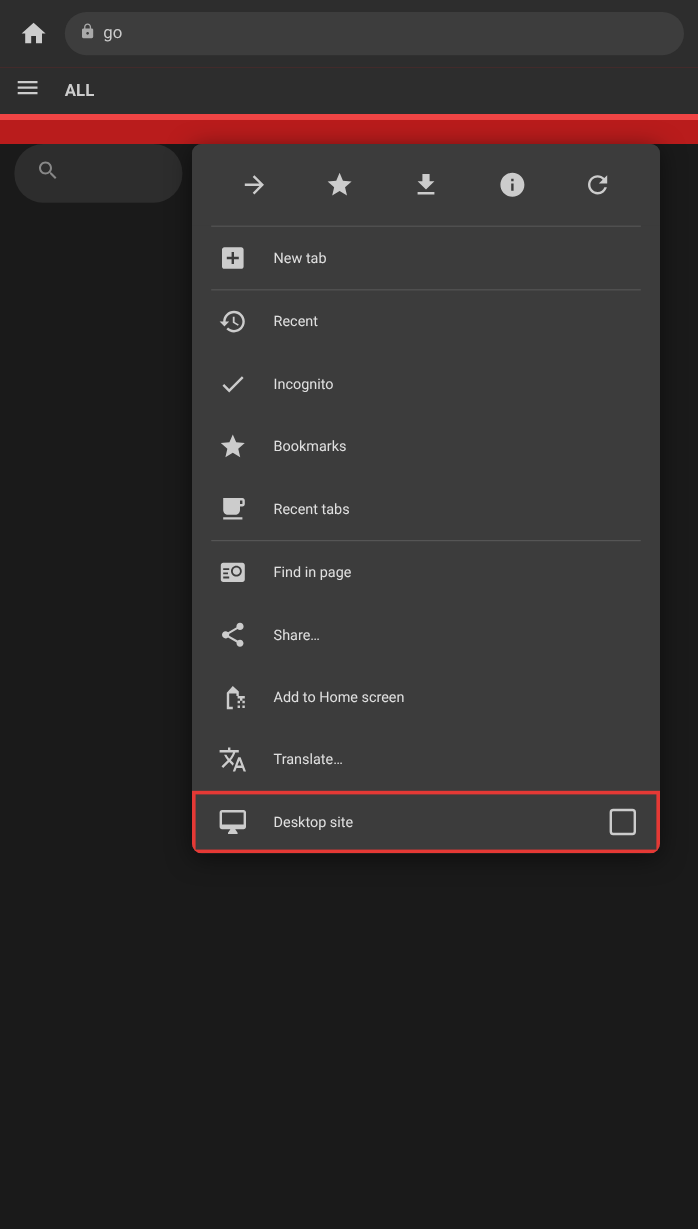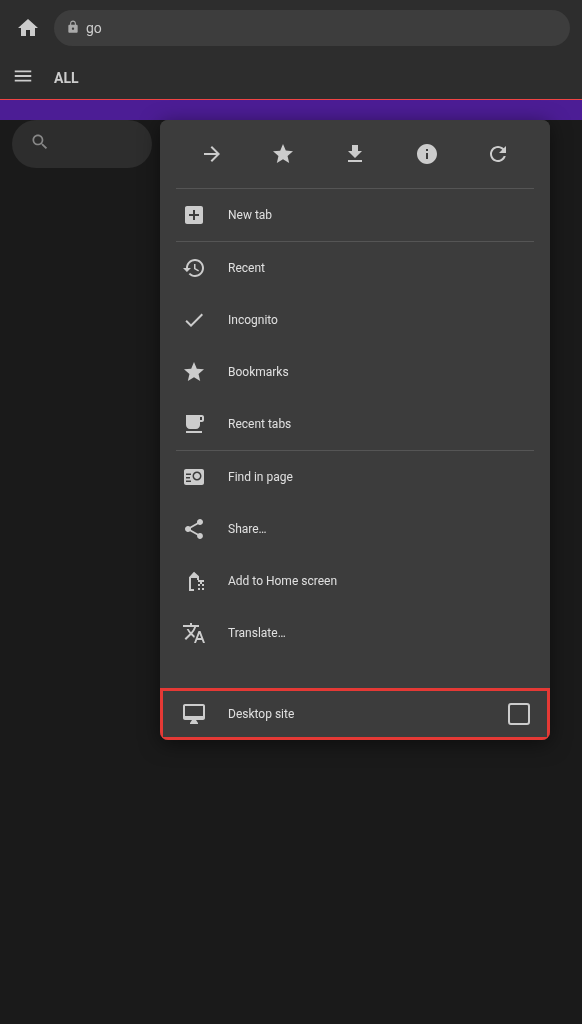--- a/index.html
+++ b/index.html
@@ -10,21 +10,21 @@
       background: #1a1a1a;
       font-family: 'Roboto', Arial, sans-serif;
       overflow: hidden;
       position: relative;
     }
 
     
     .browser-bg {
       width: 100%;
       height: 100%;
-      background: #4c1d95;
+      background: #b91c1c;
       position: relative;
     }
 
     
     .browser-toolbar {
       display: flex;
       align-items: center;
       padding: 8px 12px;
       background: #2d2d2d;
       height: 56px;
@@ -62,21 +62,21 @@
       font-size: 14px;
     }
 
     
     .tab-bar {
       background: #2d2d2d;
       display: flex;
       align-items: center;
       padding: 6px 12px;
       height: 44px;
-      border-bottom: 1px solid #ef4444;
+      border-bottom: 5px solid #ef4444;
     }
 
     .hamburger {
       color: #ccc;
       font-size: 18px;
       margin-right: 12px;
     }
 
     .tab-all {
       color: #ccc;
@@ -173,21 +173,20 @@
     
     .menu-item-desktop {
       display: flex;
       align-items: center;
       padding: 14px 20px;
       gap: 20px;
       cursor: pointer;
       outline: 3px solid #e53935;
       outline-offset: -3px;
       background: #3c3c3c;
-      margin-top: 29px;
     }
 
     .menu-item-desktop .menu-item-label {
       flex: 1;
     }
 
     .desktop-checkbox {
       width: 22px;
       height: 22px;
       border: 2px solid #ccc;

